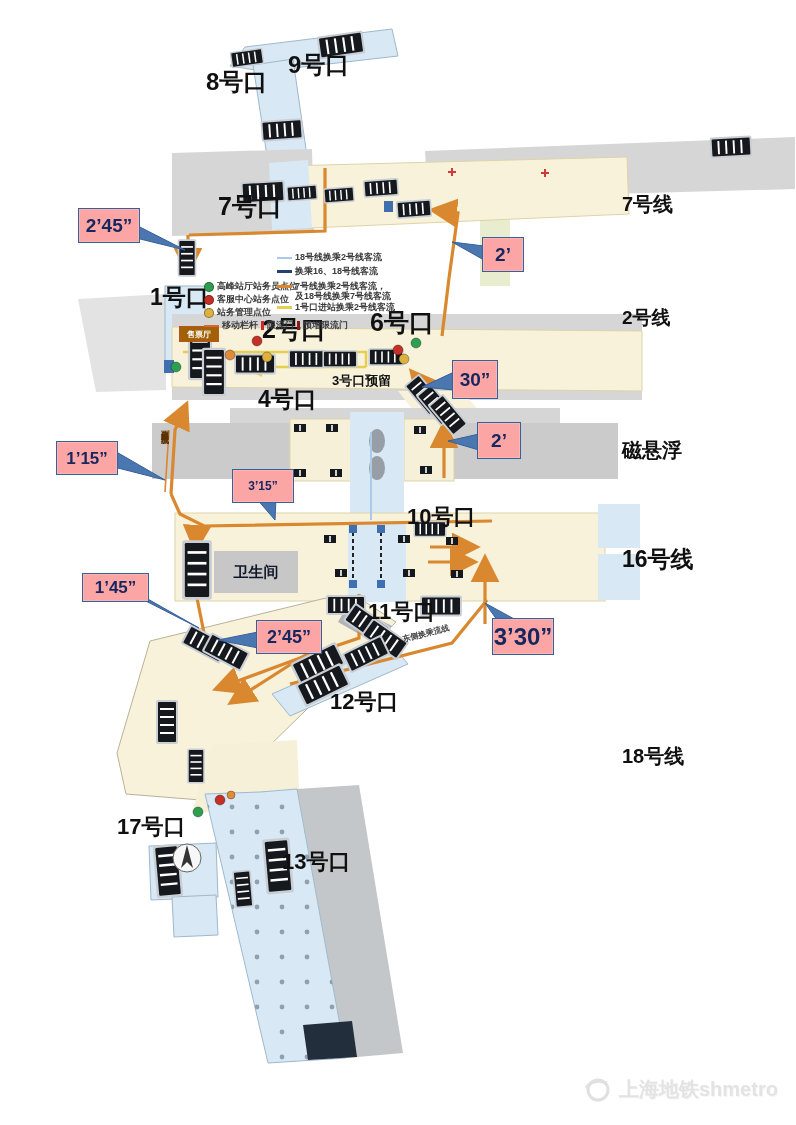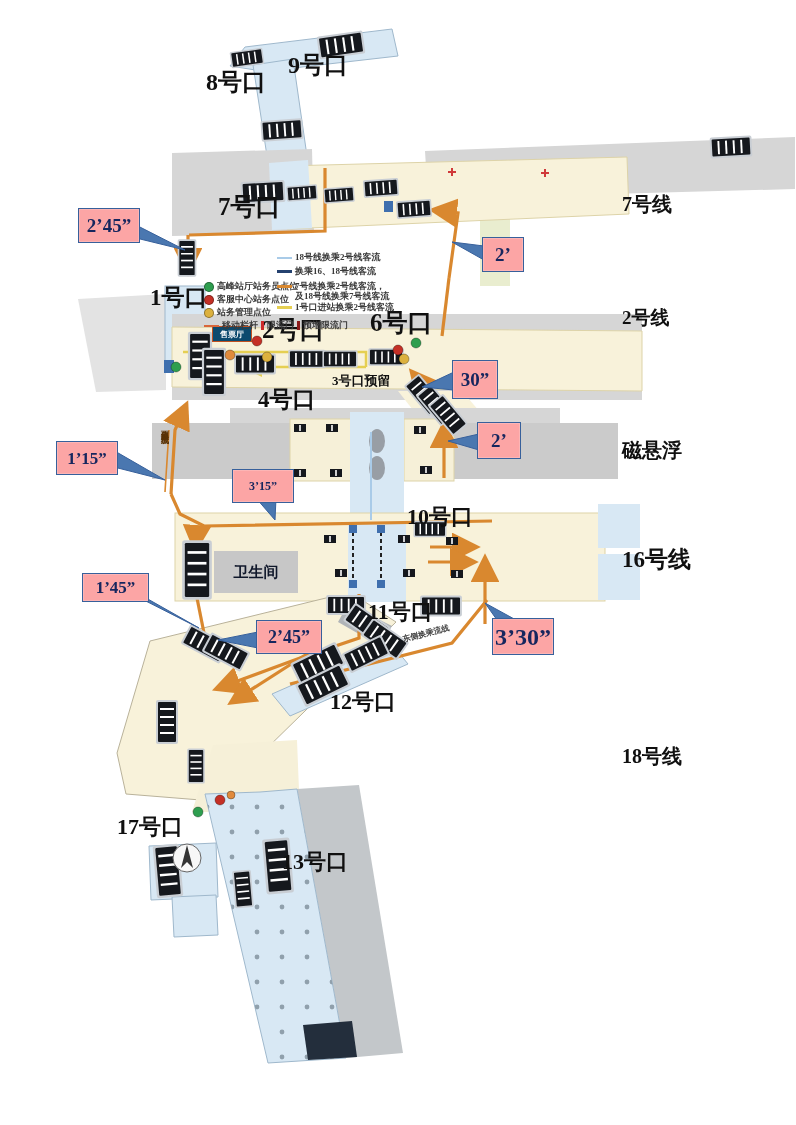--- a/index.html
+++ b/index.html
@@ -1,17 +1,17 @@
 <!DOCTYPE html>
 <html><head>
 <meta charset="utf-8">
 <style>
   html,body{margin:0;padding:0;background:#ffffff;}
   #canvas{position:relative;width:796px;height:1125px;background:#fff;overflow:hidden;
-          font-family:Liberation Serif, serif;border-radius:13px;}
+          font-family:Liberation Sans, sans-serif;}
   #floor{position:absolute;left:0;top:0;}
   .lbl{position:absolute;font-weight:bold;color:#101010;white-space:nowrap;line-height:1;}
   .co{position:absolute;background:#fca5a5;border:1px solid #37609b;color:#16265e;font-weight:bold;
       display:flex;align-items:center;justify-content:center;line-height:1;
       box-shadow:inset 0 0 0 1px rgba(255,255,255,.18);}
   .leg{position:absolute;display:flex;align-items:center;gap:3px;font-size:9px;font-weight:bold;
        color:#3a3a3a;white-space:nowrap;}
   .dot{width:8px;height:8px;border-radius:50%;display:inline-block;border:1px solid rgba(0,0,0,.35);}
   .sw{display:inline-block;width:15px;height:0;border-top-style:solid;}
   .bar{display:inline-block;width:3px;height:9px;}
@@ -245,21 +245,21 @@
 <div class="lbl" style="left:282px;top:851px;font-size:22px">13号口</div>
 <div class="lbl" style="left:117px;top:816px;font-size:22px">17号口</div>
 
 <div class="lbl" style="left:622px;top:194px;font-size:20px">7号线</div>
 <div class="lbl" style="left:622px;top:308px;font-size:19px">2号线</div>
 <div class="lbl" style="left:622px;top:440px;font-size:20px">磁悬浮</div>
 <div class="lbl" style="left:622px;top:548px;font-size:23px">16号线</div>
 <div class="lbl" style="left:622px;top:746px;font-size:20px">18号线</div>
 
 <div class="room" style="left:214px;top:551px;width:84px;height:42px;font-size:15px;color:#0f172a">卫生间</div>
-<div class="room" style="left:212px;top:326px;width:38px;height:14px;font-size:8px;color:#fff;background:#0c4a6e;border:1px solid #c05020">售票厅</div>
+<div class="room" style="left:179px;top:326px;width:38px;height:14px;font-size:8px;color:#fff;background:#a16207;border:1px solid #c05020">售票厅</div>
 
 <div class="lbl vtxt" style="left:160px;top:424px;height:74px;font-size:8px;color:#5a3205">西侧换乘流线</div>
 <div class="lbl" style="left:402px;top:630px;font-size:8px;color:#444;transform:rotate(-14deg)">东侧换乘流线</div>
 
 <div class="co" style="left:78px;top:208px;width:60px;height:33px;font-size:19px">2’45”</div>
 <div class="co" style="left:482px;top:237px;width:40px;height:33px;font-size:19px">2’</div>
 <div class="co" style="left:452px;top:360px;width:44px;height:37px;font-size:19px">30”</div>
 <div class="co" style="left:477px;top:422px;width:42px;height:35px;font-size:19px">2’</div>
 <div class="co" style="left:56px;top:441px;width:60px;height:32px;font-size:17px">1’15”</div>
 <div class="co" style="left:232px;top:469px;width:60px;height:32px;font-size:12px">3’15”</div>
@@ -300,14 +300,21 @@
   <span>7号线换乘2号线客流，</span>
 </div>
 <div class="leg" style="left:295px;top:290px">
   <span>及18号线换乘7号线客流</span>
 </div>
 <div class="leg" style="left:277px;top:301px">
   <span class="sw" style="border-top-width:3px;border-top-color:#e5cf52"></span>
   <span>1号口进站换乘2号线客流</span>
 </div>
 
+<div id="wm">
+  <svg width="30" height="30" viewBox="0 0 30 30">
+    <circle cx="15" cy="16" r="10" fill="none" stroke="#e0e0e0" stroke-width="3"></circle>
+    <path d="M 3,14 Q 10,4 24,9" fill="none" stroke="#e0e0e0" stroke-width="3"></path>
+  </svg>
+  <span>上海地铁shmetro</span>
+</div>
 
 </div>
 
 </body></html>

